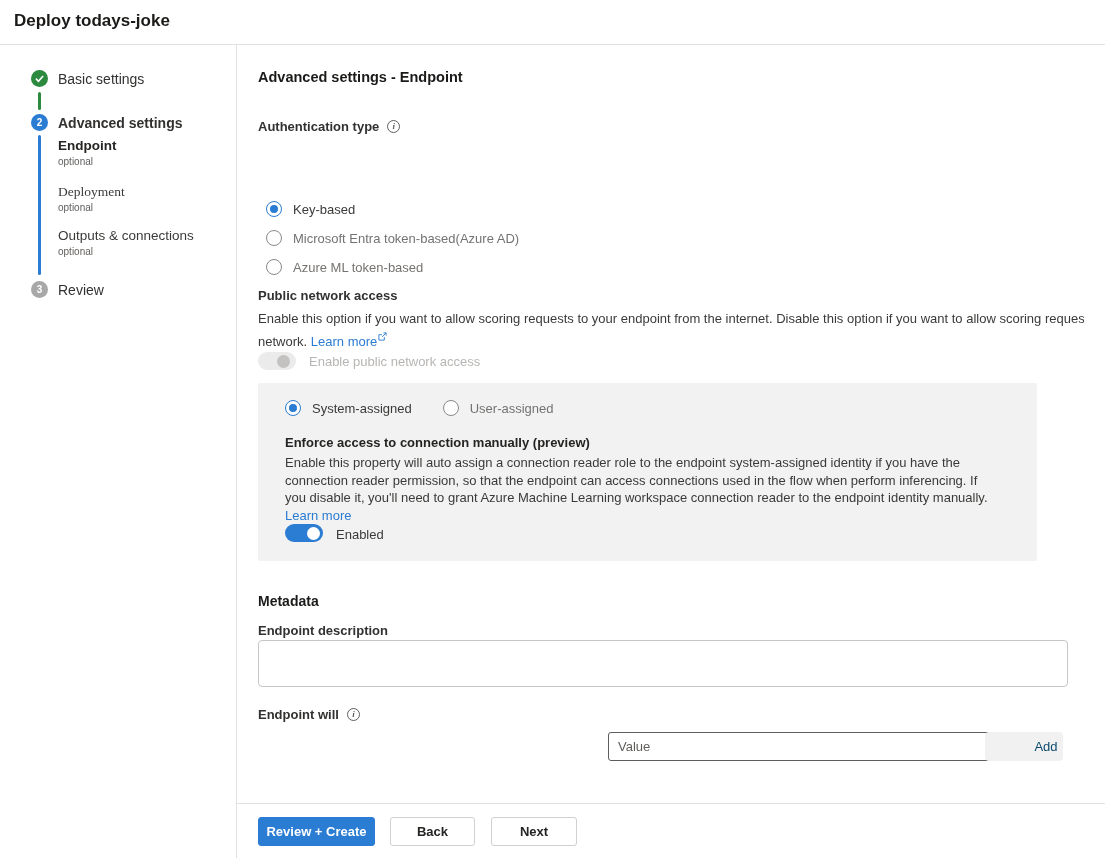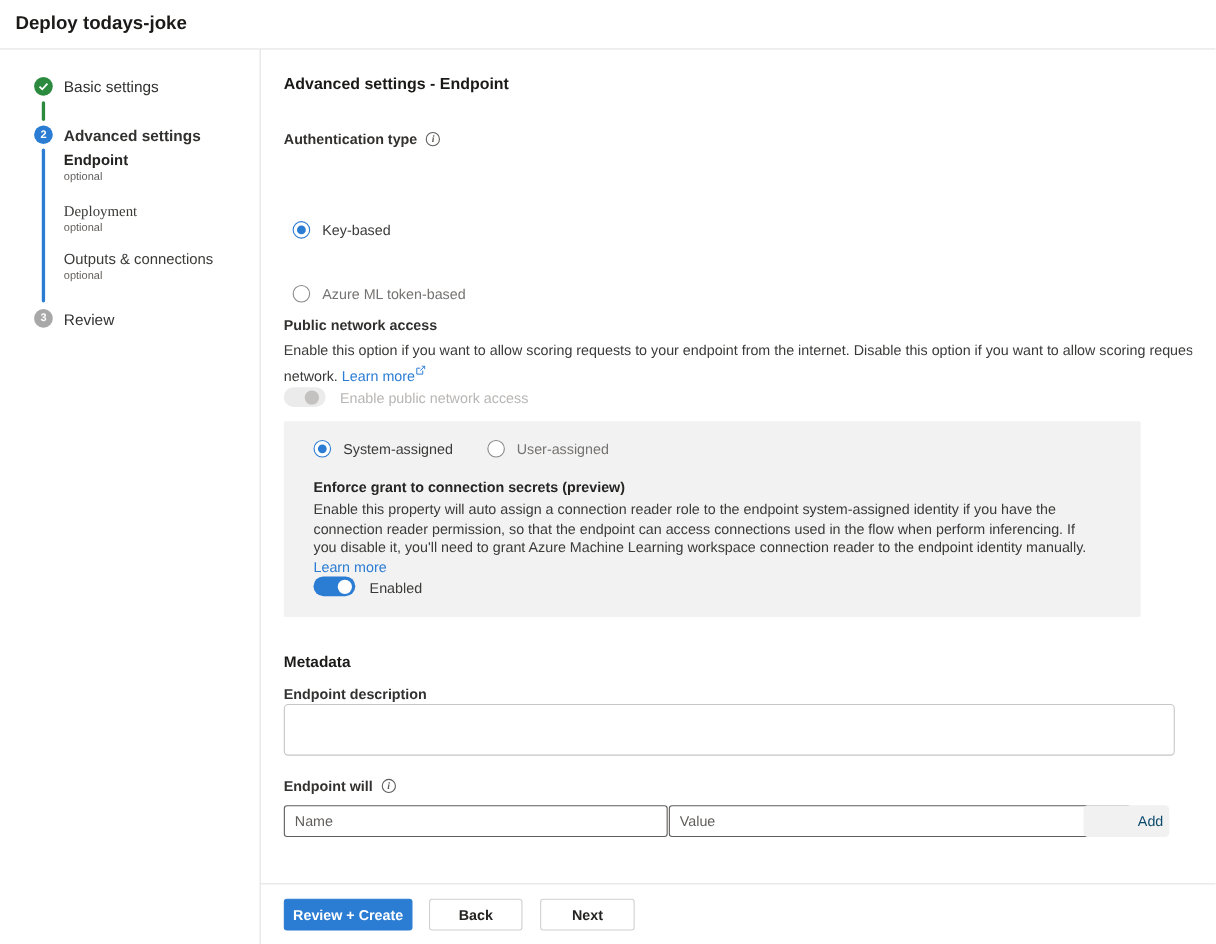--- a/index.html
+++ b/index.html
@@ -135,20 +135,24 @@
 
   <div class="field-label auth-label">
     <span>Authentication type</span>
     <span class="info-icon">i</span>
   </div>
 
   <div class="radio-row r1">
     <span class="radio sel"></span>
     <span class="radio-text sel">Key-based</span>
   </div>
+  <div class="radio-row r2">
+    <span class="radio"></span>
+    <span class="radio-text">Microsoft Entra token-based(Azure AD)</span>
+  </div>
   <div class="radio-row r3">
     <span class="radio"></span>
     <span class="radio-text">Azure ML token-based</span>
   </div>
 
   <div class="field-label pn-label">Public network access</div>
   <div class="pn-desc1">Enable this option if you want to allow scoring requests to your endpoint from the internet. Disable this option if you want to allow scoring requests to your</div>
   <div class="pn-desc2">
     <span>network.</span>
     <a class="link">Learn more</a><span class="ext-icon"><svg width="9" height="9" viewBox="0 0 10 10">
@@ -168,42 +172,41 @@
   </div>
 
   <div class="identity-panel">
     <div class="panel-radio-row">
       <span class="radio sel"></span>
       <span class="radio-text sel">System-assigned</span>
       <span class="gap"></span>
       <span class="radio"></span>
       <span class="radio-text">User-assigned</span>
     </div>
-    <div class="enforce-title">Enforce grant to connection secrets (preview)</div>
+    <div class="enforce-title">Enforce access to connection manually (preview)</div>
     <div class="enforce-desc">
       <span>Enable this property will auto assign a connection reader role to the endpoint system-assigned identity if you have the connection reader permission, so that the endpoint can access connections used in the flow when perform inferencing. If you disable it, you'll need to grant Azure Machine Learning workspace connection reader to the endpoint identity manually. </span><a class="link">Learn more</a>
     </div>
     <div class="toggle-row enforce-toggle-row">
       <span class="toggle on">
           <span class="knob"></span>
         </span>
       <span class="toggle-text">Enabled</span>
     </div>
   </div>
 
   <div class="metadata-heading">Metadata</div>
 
   <div class="field-label desc-label">Endpoint description</div>
   <textarea class="desc-textarea" value="" style=""></textarea>
 
   <div class="field-label tags-label">
     <span>Endpoint will</span>
     <span class="info-icon">i</span>
   </div>
-  <input class="tag-input tag-name" placeholder="Name" style="">
   <span class="tag-sep">:</span>
   <input class="tag-input tag-value" placeholder="Value" style="">
   <button class="add-button" disabled="">Add</button>
 
   <div class="footer-divider"></div>
   <button class="btn btn-primary">Review + Create</button>
   <button class="btn btn-secondary btn-back">Back</button>
   <button class="btn btn-secondary btn-next">Next</button>
 
 </div>

